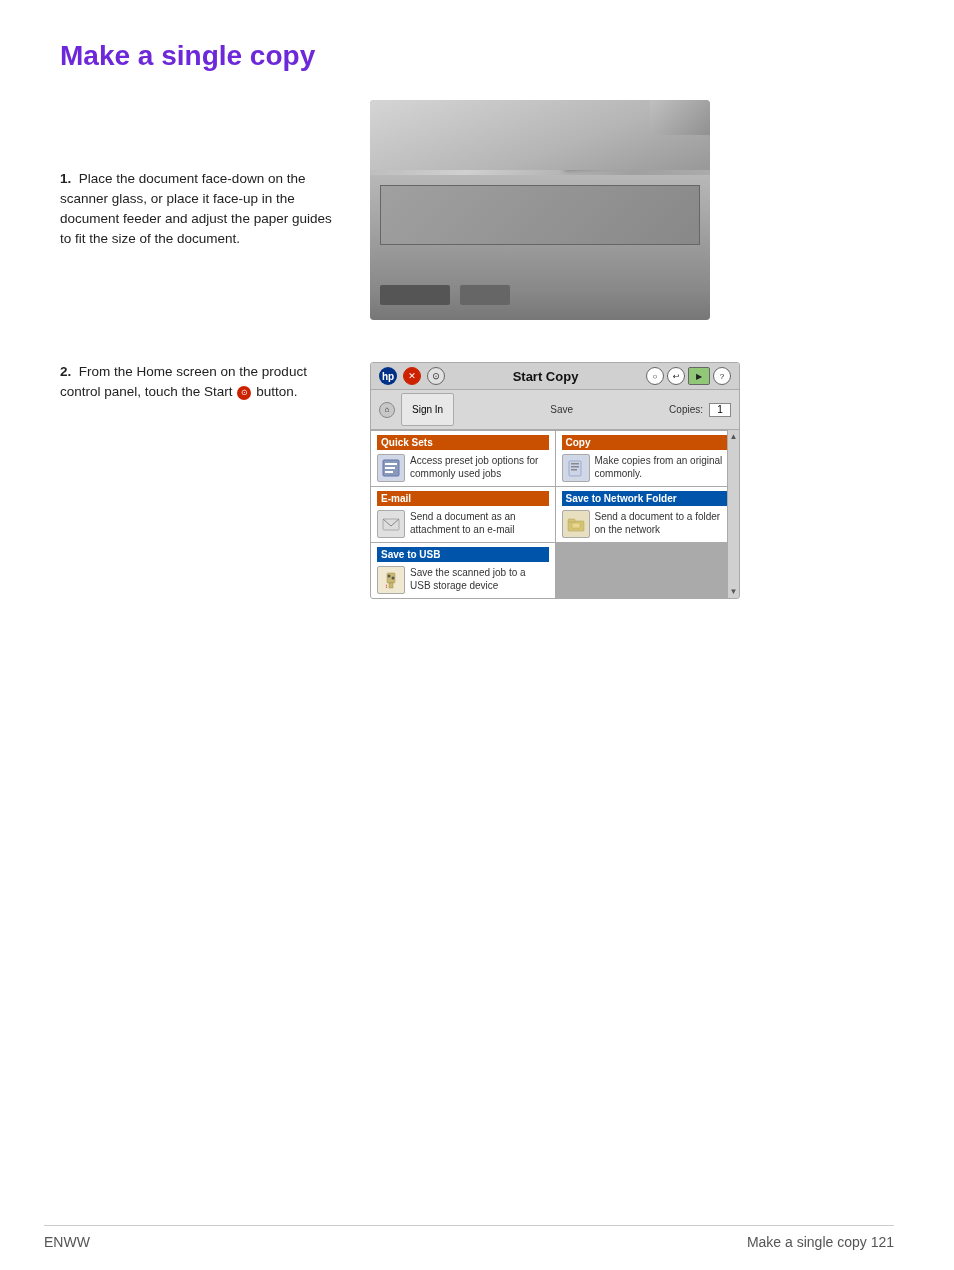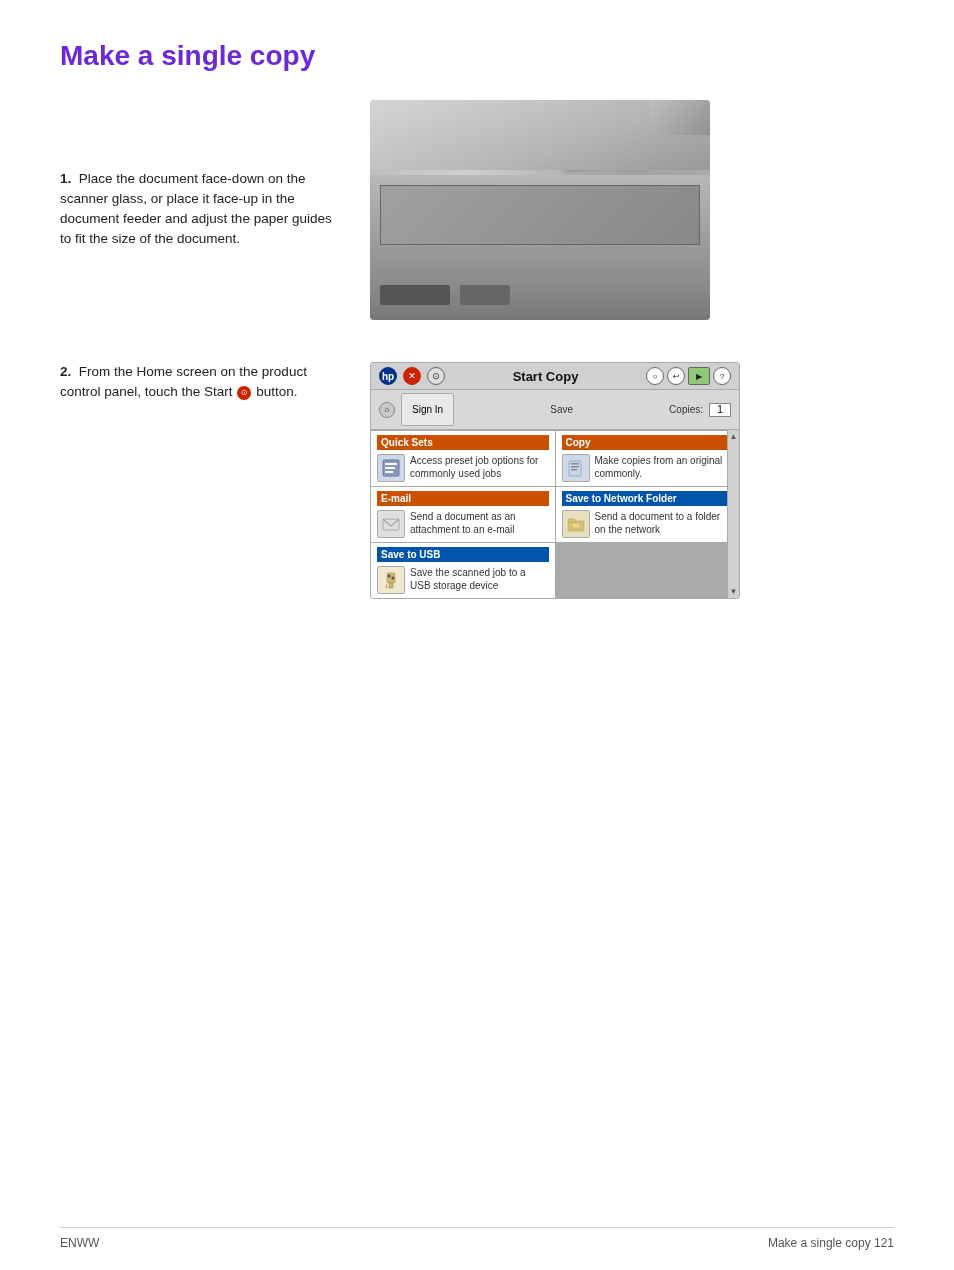--- a/index.html
+++ b/index.html
@@ -214,25 +214,25 @@
       align-items: flex-start;
       margin-top: 24px;
     }
     .step2-text {
       flex: 0 0 280px;
     }
 
     .footer {
       position: absolute;
       bottom: 20px;
-      left: 60px;
+      left: 44px;
       right: 60px;
       display: flex;
       justify-content: space-between;
-      font-size: 12px;
+      font-size: 14px;
       color: #555;
       border-top: 1px solid #ccc;
       padding-top: 8px;
     }
     .footer-left { color: #555; }
     .footer-right { color: #555; }
 
     .inline-icon {
       display: inline-flex;
       align-items: center;

